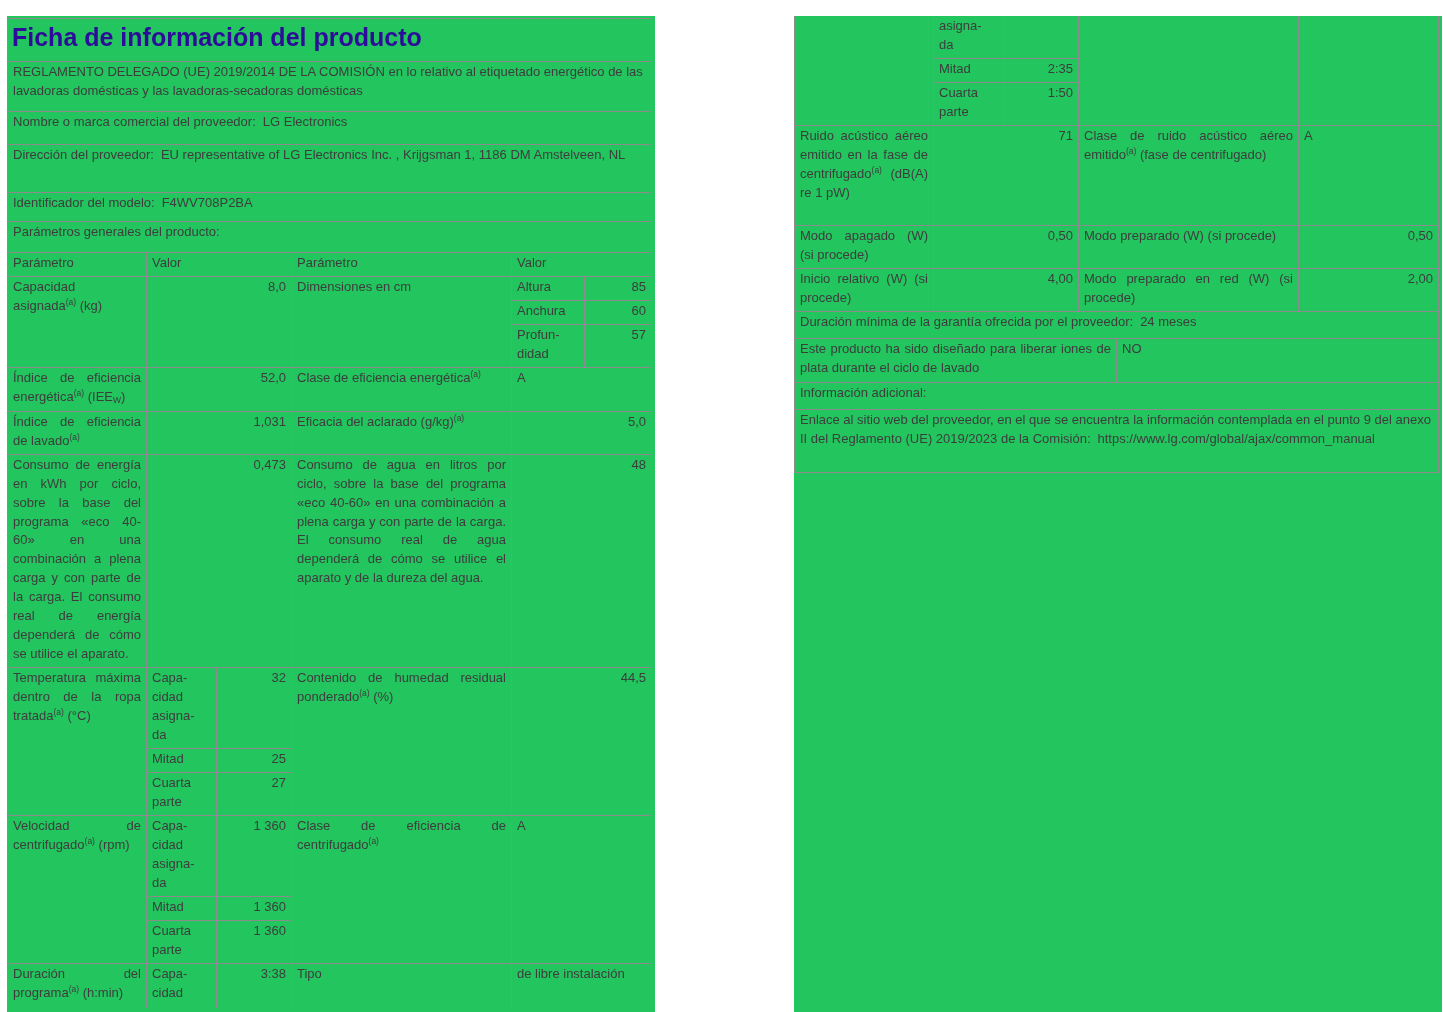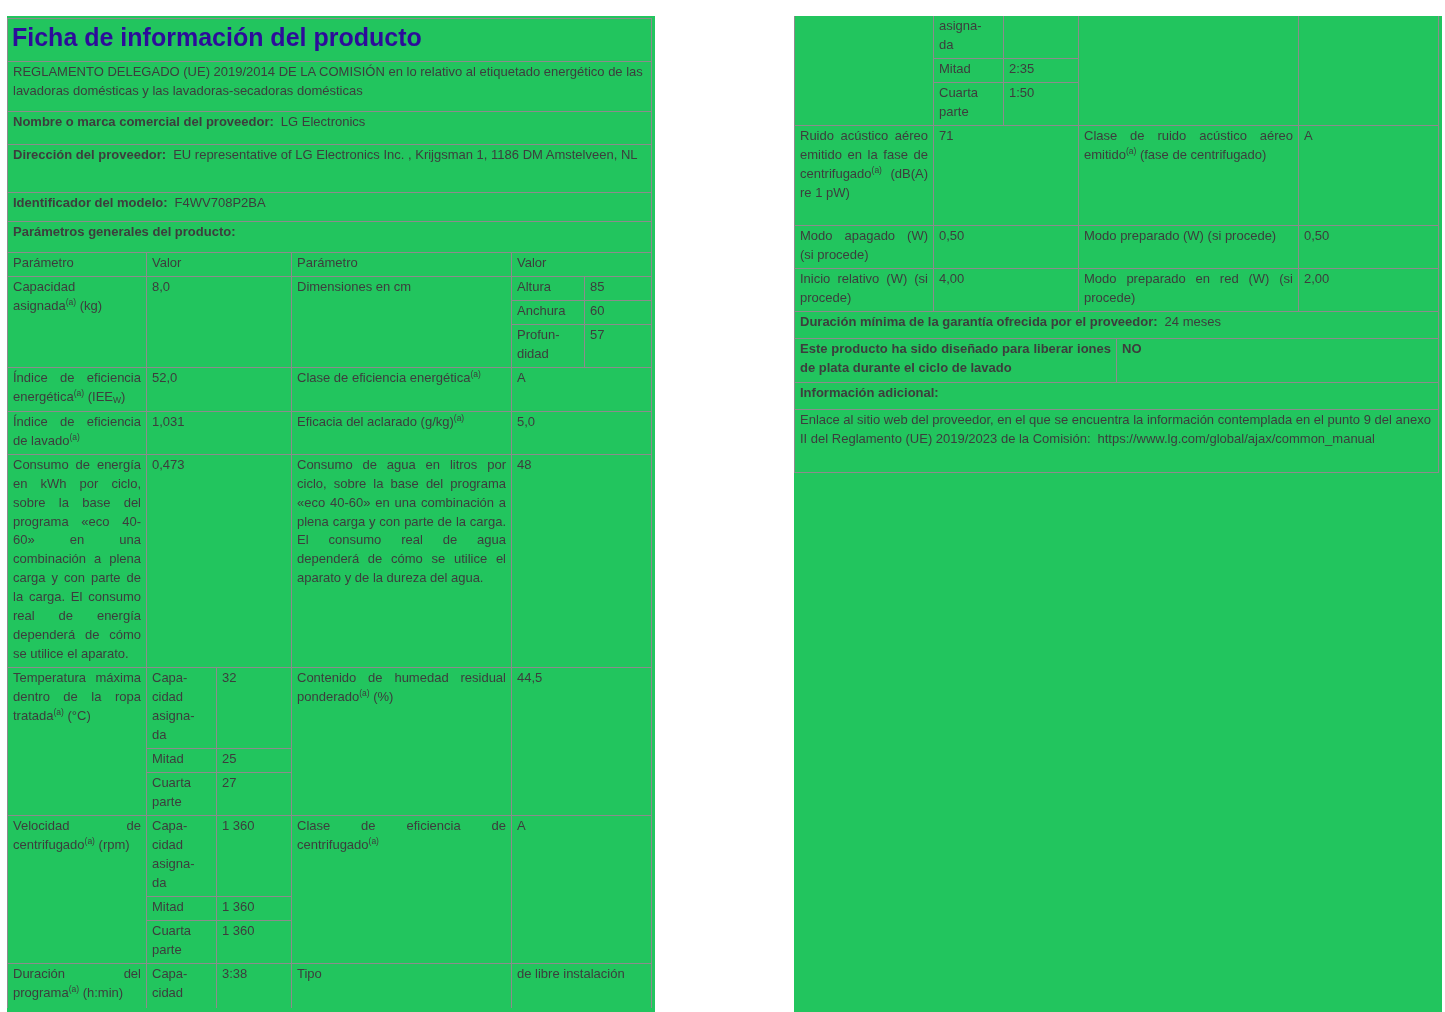--- a/index.html
+++ b/index.html
@@ -23,22 +23,22 @@
   .sheet td{
     border:1px solid var(--border);
     vertical-align:top;
     padding:1px 5px 3px 5px;
     font-size:13px;line-height:1.46;
   }
   td.title-cell{
     font-size:25px;font-weight:700;color:var(--accent);
     padding:4px 4px 9px 4px;line-height:1.15;
   }
-  .b{font-weight:700;}
-  .num{}
+  .b{font-weight:400;}
+  .num{text-align:right;}
   .j{text-align:justify;}
   .pre{white-space:pre-line;}
   .val{margin-left:7px;margin-top:43px;}
   .sheet sup,.sheet sub{
     font-size:8.5px;line-height:0;position:relative;vertical-align:baseline;
   }
   .sheet sup{top:-5px;}
   .sheet sub{top:2px;}
   tr.noB > td{border-bottom:none;}
   tr.noT > td{border-top:none;}

